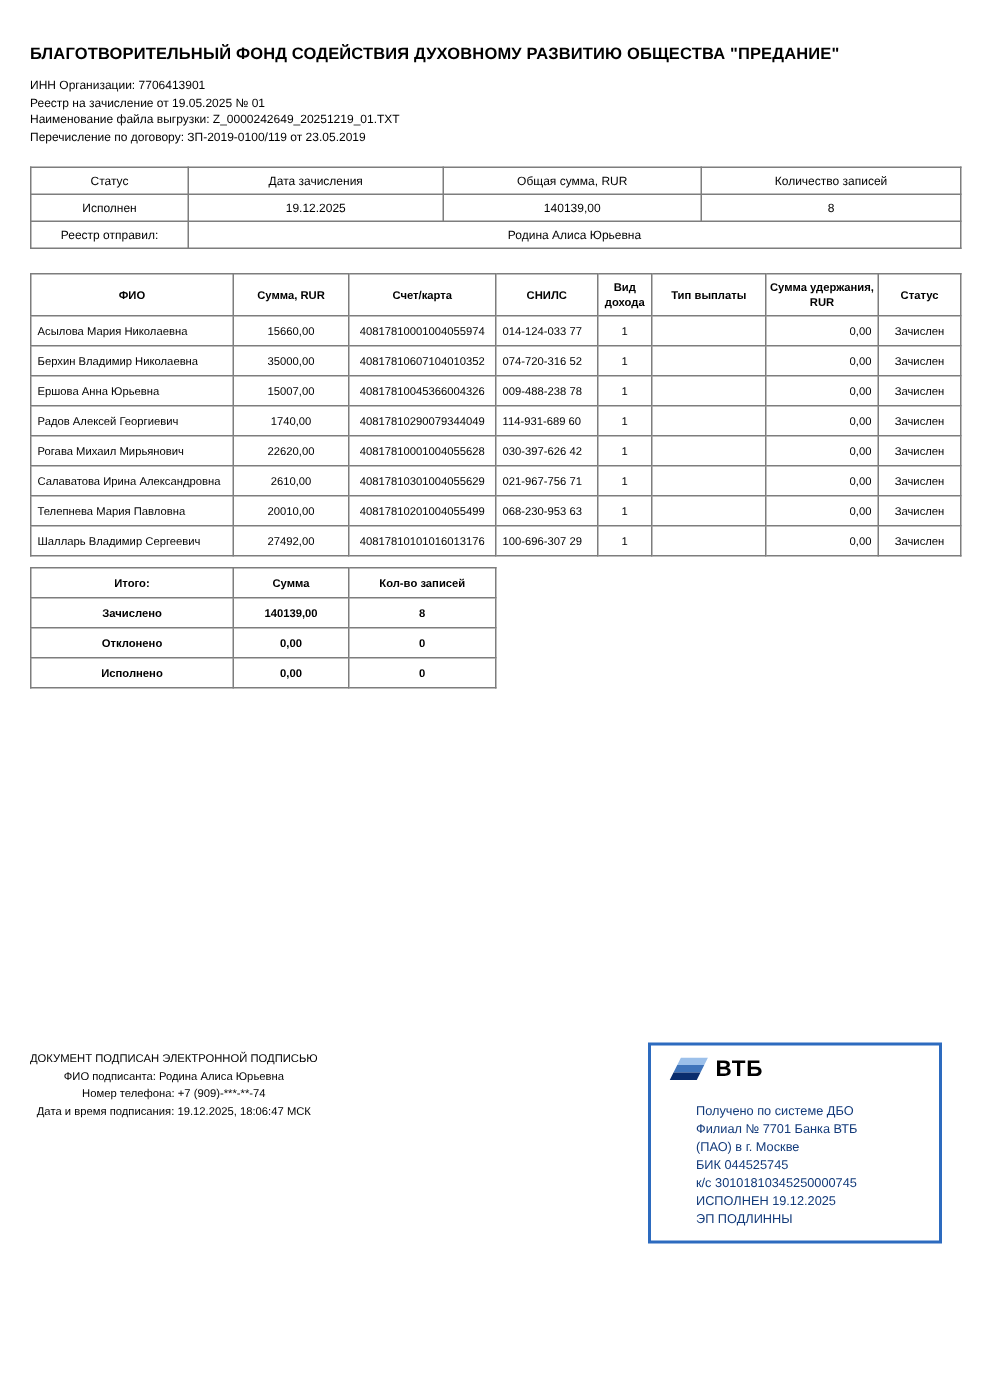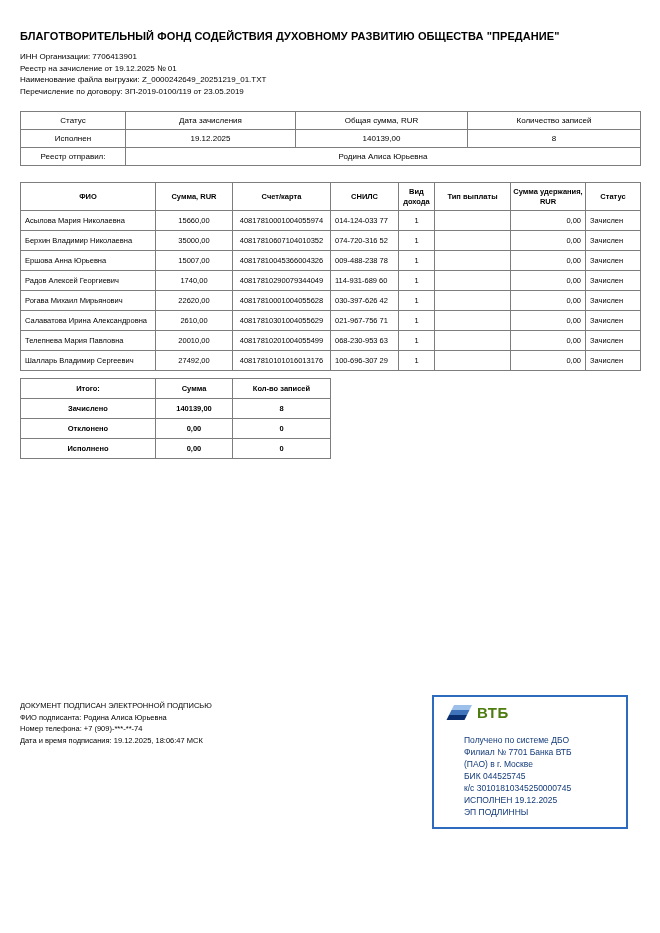--- a/index.html
+++ b/index.html
@@ -16,40 +16,40 @@
   .payments-table { width:620px; margin-top:16px;border-radius:13px; }
   .payments-table th { font-size:7.5px; font-weight:bold; text-align:center; padding:4px 2px; line-height:9.5px; white-space:normal; }
   .payments-table td { font-size:7.5px; padding:5px 4px; }
   td.c0 { text-align:left; }
   td.c1 { text-align:center; }
   td.c2 { text-align:center; }
   td.c3 { text-align:left; }
   td.c4 { text-align:center; }
   td.c5 { text-align:center; }
   td.c6 { text-align:right; }
-  td.c7 { text-align:left; }
+  td.c7 { text-align:center; }
   .totals-table { margin-top:7px; }
   .totals-table th, .totals-table td { font-size:7.5px; font-weight:bold; text-align:center; padding:5px 3px; }
-  .signature { position:absolute; left:20px; top:700px; font-size:7.5px; line-height:11.5px; }
+  .signature { position:absolute; left:20px; top:700px; font-size:7.5px; line-height:11.5px;text-align:center; }
   .stamp { position:absolute; left:432px; top:695px; width:196px; min-height:120px; border:2px solid #2d6bbf; background:#ffffff; padding:7px 8px 9px 12px; color:#123a7a; }
   .stamp-logo { display:flex; align-items:center; gap:5px; }
   .stamp-brand { font-size:15px; font-weight:bold; color:#0a2d6e; letter-spacing:0.5px; }
   .stamp-lines { margin-top:13px; padding-left:18px; font-size:8.5px; line-height:12px; }
   .page-number { position:absolute; right:24px; top:876px; font-size:9px; }
 </style>
 </head>
 <body>
 
 <div class="page">
 
   <div class="title">БЛАГОТВОРИТЕЛЬНЫЙ ФОНД СОДЕЙСТВИЯ ДУХОВНОМУ РАЗВИТИЮ ОБЩЕСТВА "ПРЕДАНИЕ"</div>
 
   <div>
     <div class="meta-line">ИНН Организации: 7706413901</div>
-    <div class="meta-line">Реестр на зачисление от 19.12.2025 № 01</div>
+    <div class="meta-line">Реестр на зачисление от 19.05.2025 № 01</div>
     <div class="meta-line">Наименование файла выгрузки: Z_0000242649_20251219_01.TXT</div>
     <div class="meta-line">Перечисление по договору: ЗП-2019-0100/119 от 23.05.2019</div>
   </div>
 
   <table class="summary-table">
     <colgroup>
         <col style="width:105px">
         <col style="width:170px">
         <col style="width:172px">
         <col style="width:173px">
@@ -218,21 +218,21 @@
     <div>Дата и время подписания: 19.12.2025, 18:06:47 МСК</div>
   </div>
 
   <div class="stamp" style="border-color: rgb(45, 107, 191); color: rgb(18, 58, 122);">
     <div class="stamp-logo">
       <svg width="26" height="15" viewBox="0 0 26 15" aria-hidden="true">
         <path d="M8 0 H26 L23.5 5 H5.5 Z" fill="#9cc0ea"></path>
         <path d="M5.5 5 H23.5 L21 10 H3 Z" fill="#3f74bb"></path>
         <path d="M3 10 H21 L18.5 15 H0.5 Z" fill="#0a2d6e"></path>
       </svg>
-      <span class="stamp-brand" style="color: #4d7c0f;">ВТБ</span>
+      <span class="stamp-brand" style="color: #000000;">ВТБ</span>
     </div>
     <div class="stamp-lines">
       <div>Получено по системе ДБО</div>
       <div>Филиал № 7701 Банка ВТБ</div>
       <div>(ПАО) в г. Москве</div>
       <div>БИК 044525745</div>
       <div>к/с 30101810345250000745</div>
       <div>ИСПОЛНЕН 19.12.2025</div>
       <div>ЭП ПОДЛИННЫ</div>
     </div>

